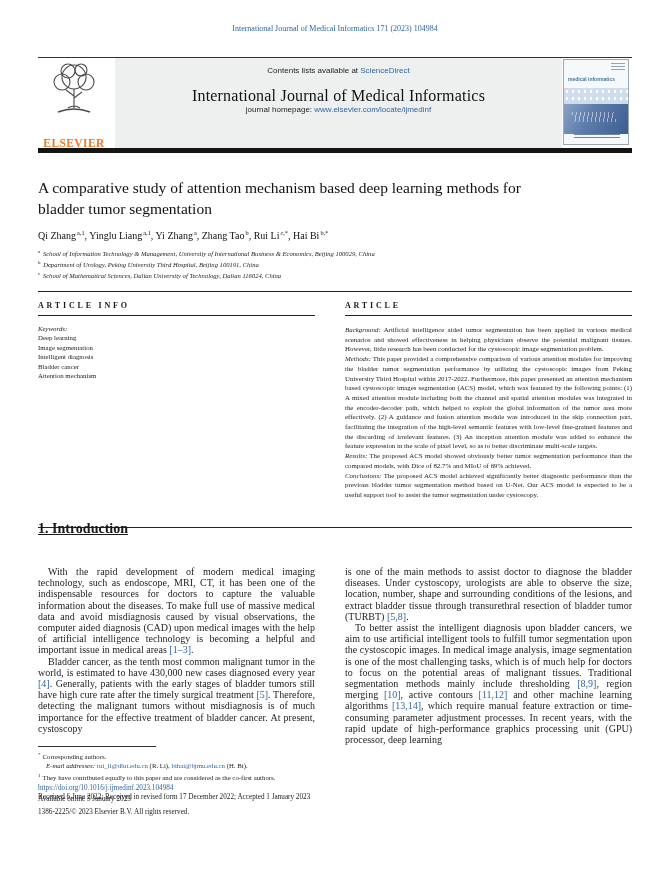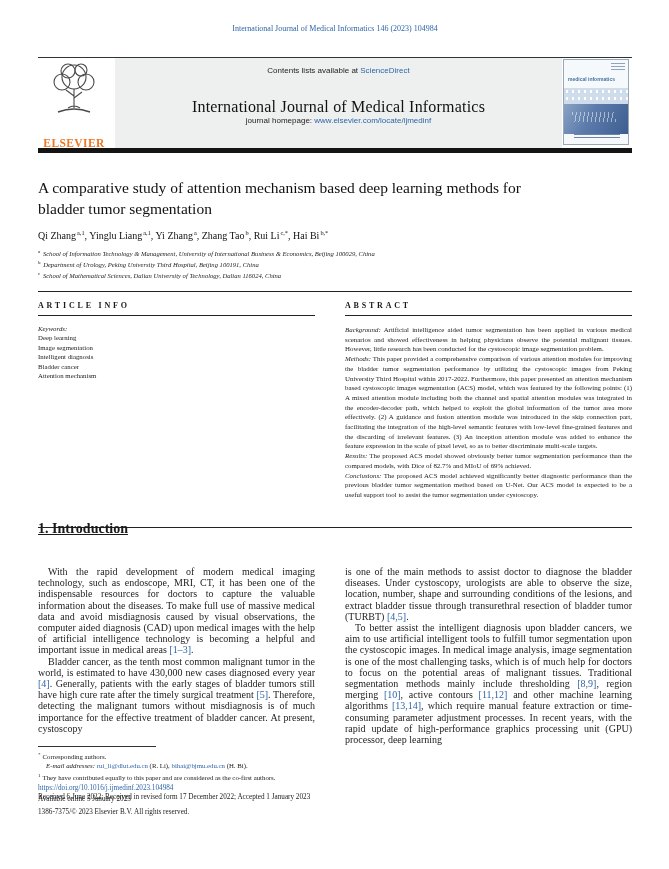--- a/index.html
+++ b/index.html
@@ -14,21 +14,21 @@
     font-family:"Liberation Serif","DejaVu Serif",serif;color:#1a1a1a;overflow:hidden;
   }
   .abs{position:absolute;}
   
   .journal-line{top:24px;left:38px;width:594px;text-align:center;font-size:8px;color:var(--link-blue);}
   
   .header{left:38px;top:57px;width:594px;height:91px;border-top:1px solid #333;}
   .header-gray{position:absolute;left:77px;top:0;width:447px;height:91px;background:var(--header-gray);text-align:center;}
   .contents-line{margin-top:8px;font-size:8px;font-family:Liberation Sans, sans-serif;color:#222;}
   .contents-line .lnk{color:var(--link-blue);}
-  .header-title{margin-top:23px;font-size:16px;color:#111;letter-spacing:.2px;}
+  .header-title{margin-top:12px;font-size:16px;color:#111;letter-spacing:.2px;}
   .homepage-line{font-size:8px;font-family:"Liberation Sans","DejaVu Sans",sans-serif;color:#222;}
   .homepage-line .lnk{color:var(--link-blue);}
   
   .elsevier-box{position:absolute;left:0;top:2px;width:72px;height:88px;text-align:center;}
   .elsevier-box svg{display:block;margin:0 auto;}
   .elsevier-word{font-size:11.5px;font-weight:bold;color:var(--elsevier-orange);letter-spacing:.4px;margin-top:17px;}
   
   .cover{position:absolute;right:3px;top:1px;width:66px;height:86px;background:#f6f9fc;border:1px solid #9aa7b5;overflow:hidden;}
   .cover-toplines{position:absolute;right:3px;top:3px;width:14px;height:8px;
     background:repeating-linear-gradient(#8fa3bd 0 1px,transparent 1px 3px);}
@@ -83,21 +83,21 @@
   .overlap-zone div{position:absolute;left:0;top:0;font-size:7.2px;white-space:nowrap;color:#1c1c1c;}
   .overlap-zone .l2{top:2px;}
   .issn{left:38px;top:808px;font-size:7.2px;color:#1c1c1c;}
   .lnk{text-decoration:none;cursor:pointer;}
 </style>
 </head>
 <body>
 
 <div id="page">
 
-  <div class="abs journal-line">International Journal of Medical Informatics 146 (2023) 104984</div>
+  <div class="abs journal-line">International Journal of Medical Informatics 171 (2023) 104984</div>
 
   <div class="abs header">
     <div class="header-gray">
       <div class="contents-line"><span>Contents lists available at </span><span class="lnk">ScienceDirect</span></div>
       <div class="header-title">International Journal of Medical Informatics</div>
       <div class="homepage-line"><span>journal homepage: </span><span class="lnk">www.elsevier.com/locate/ijmedinf</span></div>
     </div>
     <div class="elsevier-box">
       <svg width="56" height="60" viewBox="0 0 56 60">
         <g fill="none" stroke="#4a4a4a" stroke-width="1.1">
@@ -128,21 +128,21 @@
 
   <div class="abs affils">
     <div><sup>a</sup> <span>School of Information Technology &amp; Management, University of International Business &amp; Economics, Beijing 100029, China</span></div>
     <div><sup>b</sup> <span>Department of Urology, Peking University Third Hospital, Beijing 100191, China</span></div>
     <div><sup>c</sup> <span>School of Mathematical Sciences, Dalian University of Technology, Dalian 116024, China</span></div>
   </div>
 
   <div class="abs rule rule-mid"></div>
 
   <div class="abs col-head ai-head">ARTICLE INFO</div>
-  <div class="abs col-head ab-head">ABSTRACT</div>
+  <div class="abs col-head ab-head">ARTICLE</div>
   <div class="abs rule ai-rule"></div>
   <div class="abs rule ab-rule"></div>
 
   <div class="abs keywords">
     <div class="kw-label">Keywords:</div>
     <div>Deep learning</div>
     <div>Image segmentation</div>
     <div>Intelligent diagnosis</div>
     <div>Bladder cancer</div>
     <div>Attention mechanism</div>
@@ -157,31 +157,31 @@
 
   <div class="abs rule rule-full"></div>
 
   <div class="abs intro-head">1. Introduction</div>
 
   <div class="abs bodycol col-left">
     <p class="indent">With the rapid development of modern medical imaging technology, such as endoscope, MRI, CT, it has been one of the indispensable resources for doctors to capture the valuable information about the diseases. To make full use of massive medical data and avoid misdiagnosis caused by visual observations, the computer aided diagnosis (CAD) upon medical images with the help of artificial intelligence technology is becoming a helpful and important issue in medical areas <span class="cite">[1–3]</span>.</p>
     <p class="indent">Bladder cancer, as the tenth most common malignant tumor in the world, is estimated to have 430,000 new cases diagnosed every year <span class="cite">[4]</span>. Generally, patients with the early stages of bladder tumors still have high cure rate after the timely surgical treatment <span class="cite">[5]</span>. Therefore, detecting the malignant tumors without misdiagnosis is of much importance for the effective treatment of bladder cancer. At present, cystoscopy</p>
   </div>
   <div class="abs bodycol col-right">
-    <p>is one of the main methods to assist doctor to diagnose the bladder diseases. Under cystoscopy, urologists are able to observe the size, location, number, shape and surrounding conditions of the lesions, and extract bladder tissue through transurethral resection of bladder tumor (TURBT) <span class="cite">[4,5]</span>.</p>
+    <p>is one of the main methods to assist doctor to diagnose the bladder diseases. Under cystoscopy, urologists are able to observe the size, location, number, shape and surrounding conditions of the lesions, and extract bladder tissue through transurethral resection of bladder tumor (TURBT) <span class="cite">[5,8]</span>.</p>
     <p class="indent">To better assist the intelligent diagnosis upon bladder cancers, we aim to use artificial intelligent tools to fulfill tumor segmentation upon the cystoscopic images. In medical image analysis, image segmentation is one of the most challenging tasks, which is of much help for doctors to focus on the potential areas of malignant tissues. Traditional segmentation methods mainly include thresholding <span class="cite">[8,9]</span>, region merging <span class="cite">[10]</span>, active contours <span class="cite">[11,12]</span> and other machine learning algorithms <span class="cite">[13,14]</span>, which require manual feature extraction or time-consuming parameter adjustment processes. In recent years, with the rapid update of high-performance graphics processing unit (GPU) processor, deep learning</p>
   </div>
 
   <div class="abs rule fn-rule"></div>
   <div class="abs footnotes">
     <div><sup>*</sup><span>Corresponding authors.</span></div>
     <div class="fn-indent"><span class="fn-email-label">E-mail addresses:</span> <span class="lnk">rui_li@dlut.edu.cn</span><span> (R. Li), </span><span class="lnk">bihai@bjmu.edu.cn</span><span> (H. Bi).</span></div>
     <div><sup>1</sup><span>They have contributed equally to this paper and are considered as the co-first authors.</span></div>
   </div>
 
   <div class="abs doi lnk">https://doi.org/10.1016/j.ijmedinf.2023.104984</div>
   <div class="abs overlap-zone">
     <div class="l1">Received 6 June 2022; Received in revised form 17 December 2022; Accepted 1 January 2023</div>
     <div class="l2">Available online 5 January 2023</div>
   </div>
-  <div class="abs issn">1386-7375/© 2023 Elsevier B.V. All rights reserved.</div>
+  <div class="abs issn">1386-2225/© 2023 Elsevier B.V. All rights reserved.</div>
 
 </div>
 
 </body></html>

